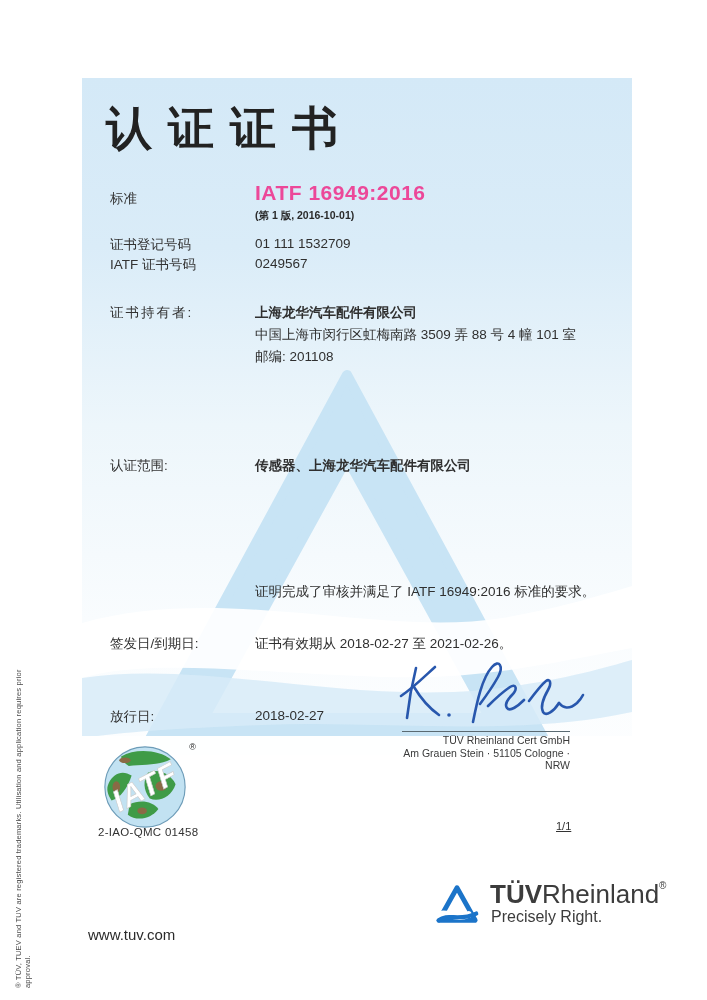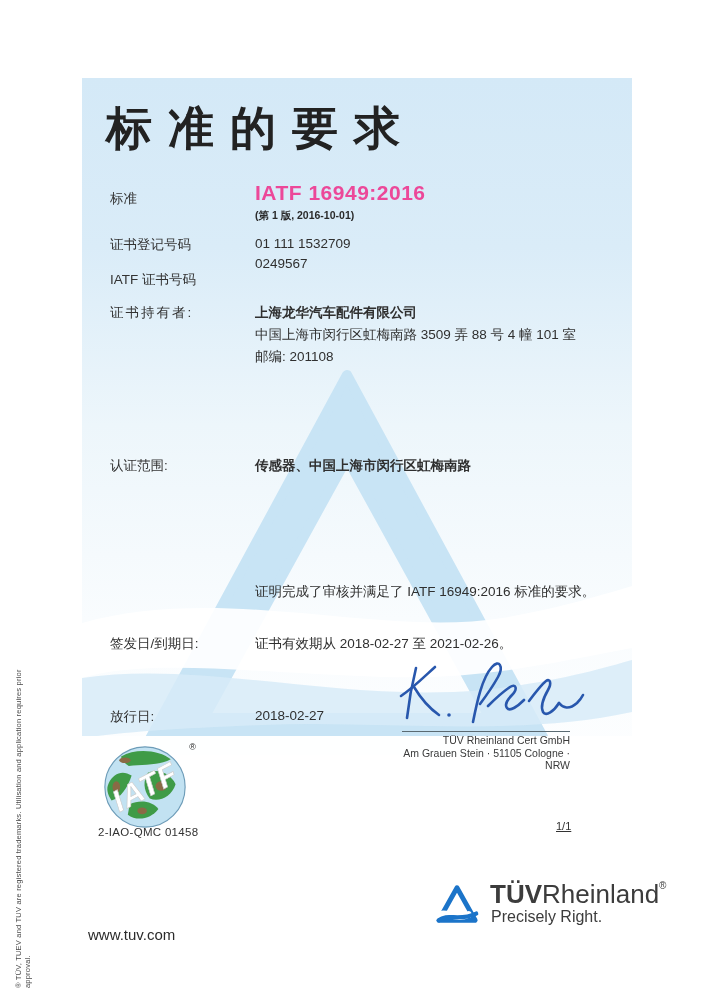--- a/index.html
+++ b/index.html
@@ -48,38 +48,38 @@
           <stop offset="100%" stop-color="#ffffff"></stop>
         </linearGradient>
       </defs>
       <rect x="0" y="0" width="550" height="772" fill="url(#bgGrad)"></rect>
       <path d="M265,297 L468,672 L62,672 Z M265,380 L408,640 L122,640 Z" fill="#c8e4f5" fill-rule="evenodd" stroke="#c8e4f5" stroke-width="10" stroke-linejoin="round"></path>
       <path d="M0,545 C140,505 300,560 420,540 C480,530 522,516 550,508 L550,570 C470,585 400,602 300,599 C170,595 70,580 0,600 Z" fill="#ffffff" opacity="0.92"></path>
       <path d="M0,600 C120,582 260,625 400,612 C470,605 522,590 550,582 L550,634 C430,660 300,642 180,647 C100,650 40,654 0,660 Z" fill="#d7ebf8" opacity="0.85"></path>
       <rect x="0" y="658" width="550" height="114" fill="#ffffff" opacity="0.97"></rect>
     </svg>
 
-    <div class="abs cert-title">标准的要求</div>
+    <div class="abs cert-title">认证证书</div>
 
     <div class="abs lbl" style="left:28px;top:112px;">标准</div>
     <div class="abs std-val">IATF 16949:2016</div>
     <div class="abs std-edition">(第 1 版, 2016-10-01)</div>
 
     <div class="abs lbl" style="left:28px;top:158px;">证书登记号码</div>
     <div class="abs val" style="left:173px;top:158px;">01 111 1532709</div>
-    <div class="abs lbl" style="left:28px;top:193px;">IATF 证书号码</div>
+    <div class="abs lbl" style="left:28px;top:178px;">IATF 证书号码</div>
     <div class="abs val" style="left:173px;top:178px;">0249567</div>
 
     <div class="abs lbl" style="left:28px;top:226px;letter-spacing:2px;">证书持有者:</div>
     <div class="abs val" style="left:173px;top:226px;font-weight:700;">上海龙华汽车配件有限公司</div>
     <div class="abs val" style="left:173px;top:248px;">中国上海市闵行区虹梅南路 3509 弄 88 号 4 幢 101 室</div>
     <div class="abs val" style="left:173px;top:270px;">邮编: 201108</div>
 
     <div class="abs lbl" style="left:28px;top:379px;">认证范围:</div>
-    <div class="abs val" style="left:173px;top:379px;font-weight:700;">传感器、中国上海市闵行区虹梅南路</div>
+    <div class="abs val" style="left:173px;top:379px;font-weight:700;">传感器、上海龙华汽车配件有限公司</div>
 
     <div class="abs val" style="left:173px;top:505px;">证明完成了审核并满足了 IATF 16949:2016 标准的要求。</div>
 
     <div class="abs lbl" style="left:28px;top:557px;">签发日/到期日:</div>
     <div class="abs val" style="left:173px;top:557px;">证书有效期从 2018-02-27 至 2021-02-26。</div>
 
     <div class="abs lbl" style="left:28px;top:630px;">放行日:</div>
     <div class="abs val" style="left:173px;top:630px;">2018-02-27</div>
 
     <svg class="abs sig-svg" width="200" height="78" viewBox="0 0 200 78" aria-hidden="true">

